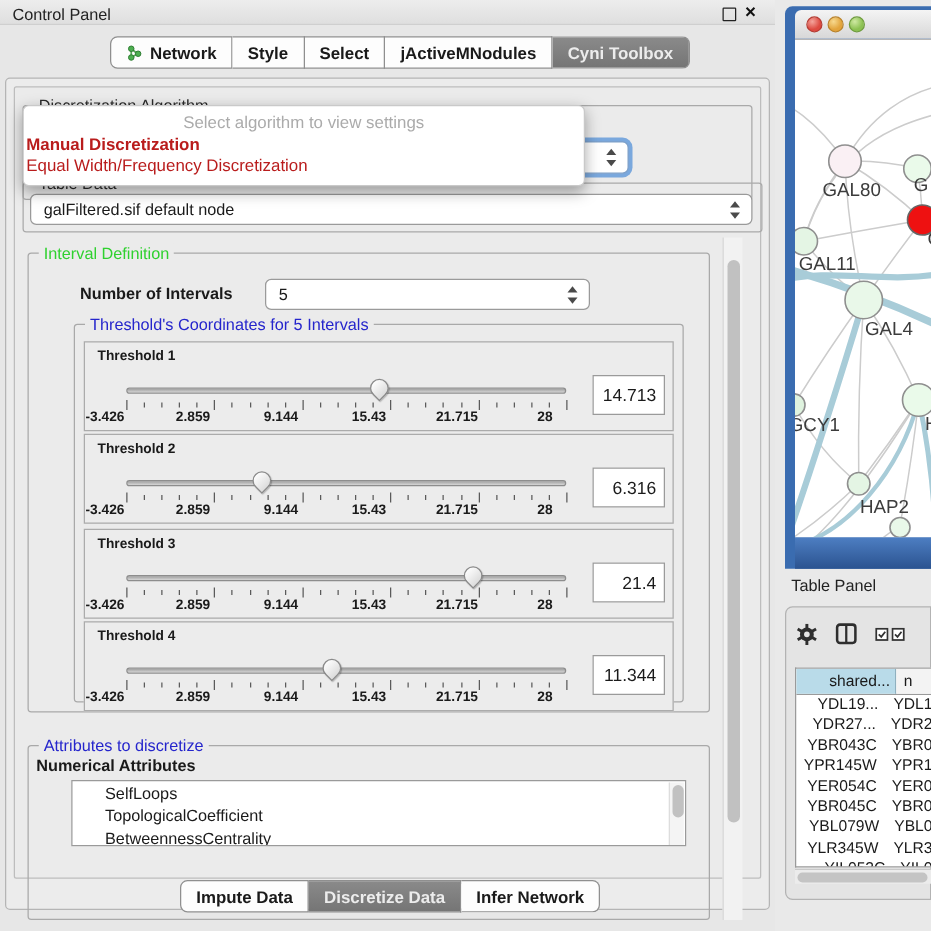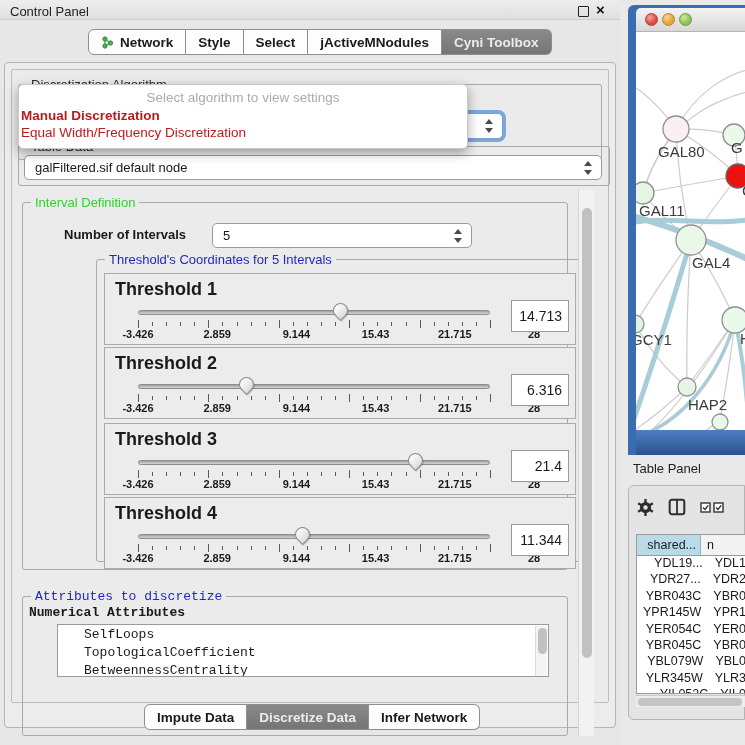--- a/index.html
+++ b/index.html
@@ -57,31 +57,31 @@
   
   #viewport { position:absolute; left:2px; top:120px; width:566px; height:546px; overflow:hidden; }
   .vscroll { position:absolute; left:566px; top:120px; width:16px; height:546px; background:#f2f2f2;
              border-left:1px solid #d5d5d5; }
   .vthumb { position:absolute; left:2.5px; width:10px; border-radius:5px; background:#c1c1c1; }
 
   
   .bold-label { font-weight:bold; font-size:13px; color:#1a1a1a; }
 
   .thr-panel { position:absolute; left:7px; width:472px; height:72px; border:1px solid #ababab; background:#ececec; }
-  .thr-title { position:absolute; left:10px; top:5px; font-weight:bold; font-size:18px;text-align:center; }
+  .thr-title { position:absolute; left:10px; top:5px; font-weight:bold; font-size:11px;text-align:center; }
   .track-wrap { position:absolute; left:33px; top:28px; width:352px; height:22px; }
   .track { position:absolute; left:0; right:0; top:8px; height:5px; border-radius:3px;
            background:linear-gradient(#9f9f9f,#d6d6d6); border:1px solid #8d8d8d; }
   .handle { position:absolute; top:1px; width:15px; height:15px; margin-left:-8px;
             background:linear-gradient(#fdfdfd,#dcdcdc); border:1px solid #8a8a8a;
             border-radius:50% 50% 50% 0; transform:rotate(-45deg); box-shadow:0 1px 1px rgba(0,0,0,.25); }
   .ticks { position:absolute; left:33px; width:352px; height:8px; }
   .ticks i { position:absolute; top:2px; width:1px; height:4px; background:#5a5a5a; }
   .ticks i.maj { top:0; height:8px; }
-  .tick-labels { position:absolute; left:33px; width:396px; height:12px; font-size:11px; font-weight:bold; color:#1a1a1a; }
+  .tick-labels { position:absolute; left:16px; width:352px; height:12px; font-size:11px; font-weight:bold; color:#1a1a1a; }
   .tick-labels span { position:absolute; transform:translateX(-50%); white-space:nowrap; }
   .tick-labels span:nth-child(1){left:0;} .tick-labels span:nth-child(2){left:20%;}
   .tick-labels span:nth-child(3){left:40%;} .tick-labels span:nth-child(4){left:60%;}
   .tick-labels span:nth-child(5){left:80%;} .tick-labels span:nth-child(6){left:100%;}
   .thr-value { position:absolute; right:6px; top:26px; width:58px; height:32px; background:#fff;
                border:1px solid #9a9a9a; font-size:14px; text-align:right; line-height:30px; padding-right:6px; }
 
   
   #attr-list { position:absolute; left:34px; top:27px; width:492px; height:53px; background:#fff;
                border:1px solid #9a9a9a; overflow:hidden; font-size:13px; }
@@ -106,21 +106,21 @@
                 background:linear-gradient(#4d7ec2,#2b5390); }
 
   
   #tp-title { position:absolute; left:633px; top:461px; font-size:13px; color:#222; }
   #table-panel { position:absolute; left:628px; top:485px; width:117px; height:235px;
                  background:#e4e4e4; border:1px solid #b3b3b3; border-radius:6px 0 0 6px; }
   .tp-toolbar { position:absolute; left:8px; top:8px; height:26px; display:flex; align-items:center; gap:14px; }
   #tp-table { position:absolute; left:7px; top:48px; width:110px; height:160px; background:#fff;
               border:1px solid #9a9a9a; border-right:none; overflow:hidden; font-size:12.5px; }
   .tp-hrow { display:flex; height:21px; border-bottom:1px solid #9a9a9a; }
-  .tp-hcell1 { width:64px; background:#b9dbe9; border-right:1px solid #8fb0bf; text-align:right; padding:2.5px 4px 0 0; }
+  .tp-hcell1 { width:80px; background:#b9dbe9; border-right:1px solid #8fb0bf; text-align:right; padding:2.5px 4px 0 0; }
   .tp-hcell2 { flex:1; background:#f3f3f3; padding:2.5px 0 0 6px; }
   .tp-row { display:flex; height:16.4px; }
   .tp-c1 { width:80px; text-align:right; padding-right:5px; }
   .tp-c2 { padding-left:7px; }
   #tp-hscroll { position:absolute; left:7px; top:209px; width:110px; height:12px; background:#ececec; border-top:1px solid #c9c9c9; }
   #tp-hthumb { position:absolute; left:2px; top:1.5px; width:104px; height:8px; background:#c4c4c4; border-radius:4px; }
 </style>
 </head>
 <body>
 
@@ -186,21 +186,21 @@
 
         <div class="group" style="left:8px; top:12px; width:546px; height:368px;">
           <span class="group-title gt-green">Interval Definition</span>
 
           <span class="bold-label abs" style="left:41px; top:24px;">Number of Intervals</span>
           <div class="combo" style="left:189px; top:20px; width:260px; height:25px;">
             <span>5</span>
             <span class="spin"></span>
           </div>
 
-          <div class="group" style="left:36px; top:56px; width:488px; height:303px;margin-left:37px;">
+          <div class="group" style="left:36px; top:56px; width:488px; height:303px;">
             <span class="group-title gt-blue" style="background:#ebebeb;">Threshold's Coordinates for 5 Intervals</span>
 
             <div class="thr-panel" style="top:13px;">
               <span class="thr-title">Threshold 1</span>
               <div class="track-wrap">
                   <div class="track"></div>
                 <div class="handle" style="left: 57.7197%;"></div>
                 </div>
               <div class="ticks" style="top:46px;">
                   <i class="maj" style="left: 0%;"></i>
@@ -371,21 +371,21 @@
                 <span>9.144</span>
                   <span>15.43</span>
                 <span>21.715</span>
                   <span>28</span>
               </div>
               <div class="thr-value">11.344</div>
             </div>
           </div>
         </div>
 
-        <div class="group" style="left:8px; top:406px; width:546px; height:140px;font-family:Liberation Mono, monospace;">
+        <div class="group" style="left:8px; top:406px; width:546px; height:140px;">
           <span class="group-title gt-blue">Attributes to discretize</span>
           <span class="bold-label abs" style="left:6px; top:8px;">Numerical Attributes</span>
           <div id="attr-list">
             <div class="li">SelfLoops</div>
             <div class="li">TopologicalCoefficient</div>
             <div class="li">BetweennessCentrality</div>
             <div id="attr-scroll">
                 <div id="attr-thumb"></div>
               </div>
           </div>

